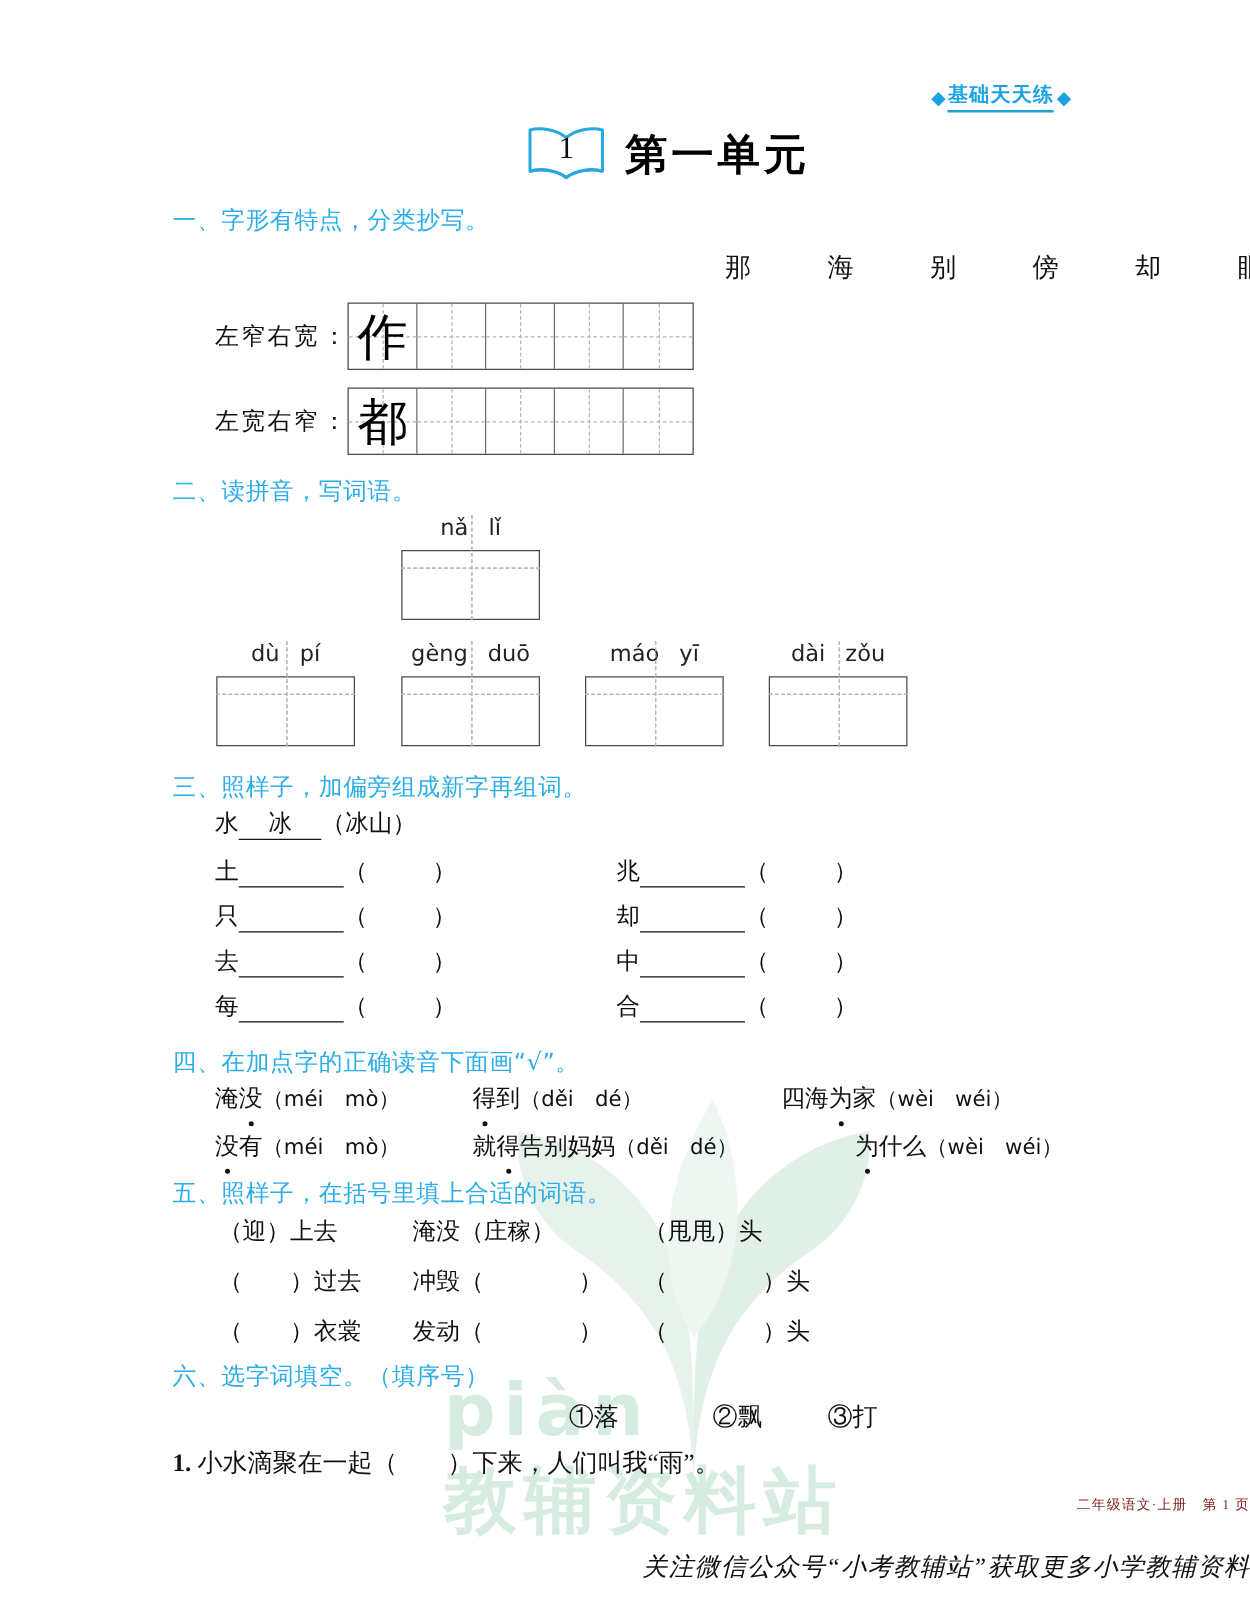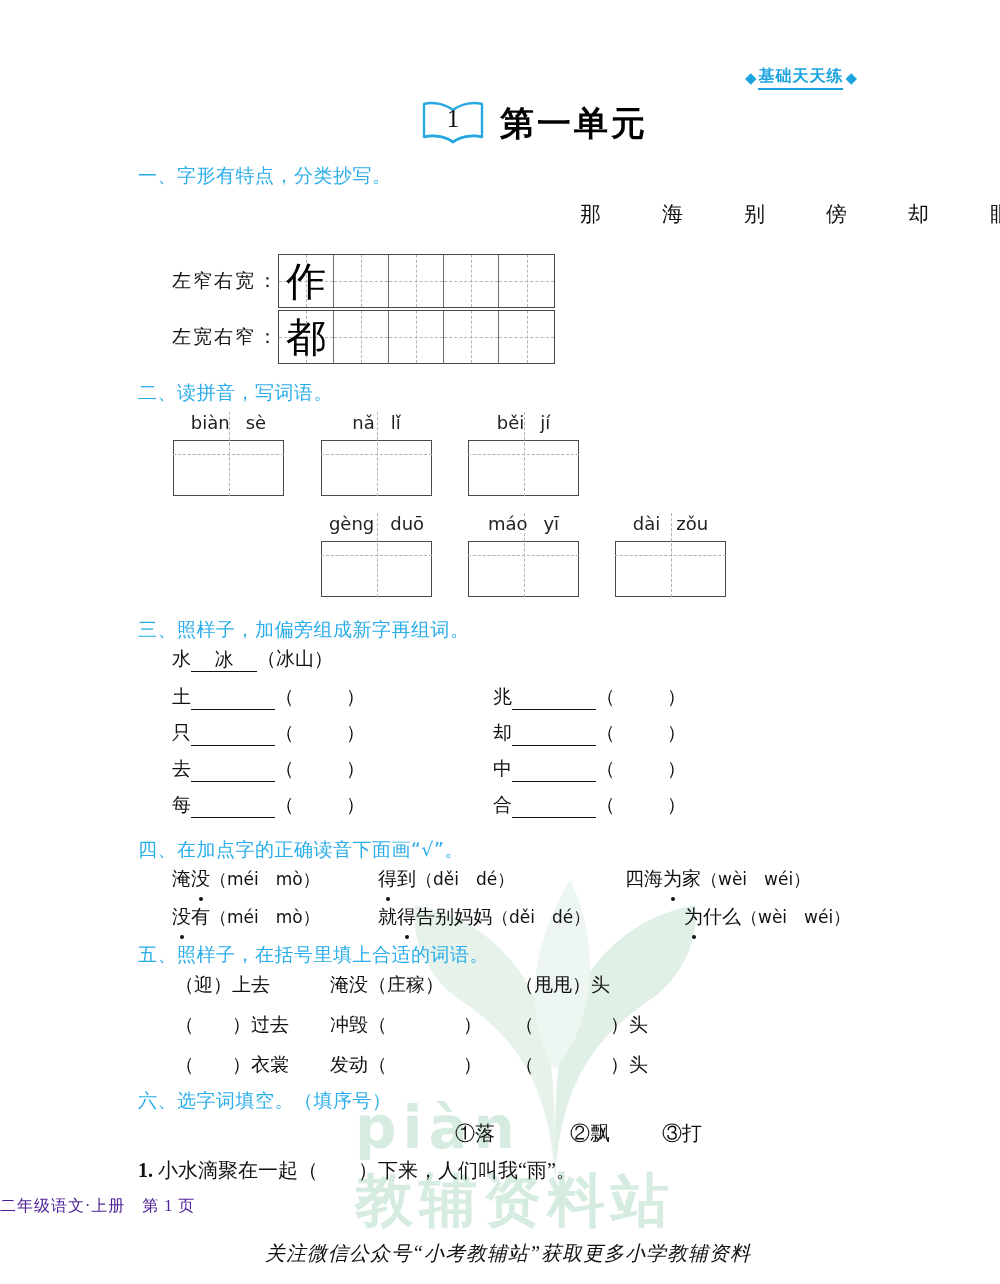--- a/index.html
+++ b/index.html
@@ -212,31 +212,31 @@
   }
   .s6-opt { display: inline-block; }
   .s6-q { position: absolute; left: 138px; top: 1157px; font-size: 20px; }
   .qnum { font-family: "Liberation Serif", "DejaVu Serif", serif; font-weight: bold; }
 
   
   .footer-page {
     position: absolute;
     left: 0; right: 0;
     top: 1196px;
-    text-align: left;
-    font-family: "Liberation Serif", "DejaVu Serif", serif;
-    font-size: 16px;
-    color: #4c1d95;
+    text-align: right;
+    font-family: "Liberation Serif", "DejaVu Serif", serif;
+    font-size: 11px;
+    color: #7f1d1d;
     letter-spacing: 1px;
   }
   .footer-promo {
     position: absolute;
     left: 16px; right: 0;
     top: 1240px;
-    text-align: center;
+    text-align: right;
     font-family: "Liberation Serif", "DejaVu Serif", serif;
     font-size: 20px;
     color: #111;
     font-style: italic;
     letter-spacing: 1px;
   }
 </style>
 </head>
 <body>
 
@@ -267,21 +267,21 @@
       </svg>
       <span class="book-num">1</span>
     </span>
     <span class="unit-label">第一单元</span>
   </div>
 
   <div class="sec-head" style="top:163px">一、字形有特点，分类抄写。</div>
 
   <div class="abs cn s1-chars">那　海　别　傍　却　眼</div>
 
-  <div class="s1-row" style="left:172px; top:254px">
+  <div class="s1-row" style="left:172px; top:242px">
     <span class="cn s1-label">左窄右宽</span>
     <span class="cn s1-colon">：</span>
     <span class="grid5">
       <span class="cell">
         <span class="grid-char cn">作</span>
       </span>
       <span class="cell"></span>
       <span class="cell"></span>
       <span class="cell"></span>
       <span class="cell"></span>
@@ -297,48 +297,39 @@
       </span>
       <span class="cell"></span>
       <span class="cell"></span>
       <span class="cell"></span>
       <span class="cell"></span>
     </span>
   </div>
 
   <div class="sec-head" style="top:380px">二、读拼音，写词语。</div>
 
-  <div class="pin-group" style="left:173px; top:412px">
-    <div class="pinyin">
-      <span>biàn</span><span class="sp"></span><span>sè</span>
-    </div>
-    <div class="grid2">
-      <span class="cell"></span>
-      <span class="cell"></span>
-    </div>
-  </div>
   <div class="pin-group" style="left:321px; top:412px">
     <div class="pinyin">
       <span>nǎ</span><span class="sp"></span><span>lǐ</span>
     </div>
     <div class="grid2">
       <span class="cell"></span>
       <span class="cell"></span>
     </div>
   </div>
-  <div class="pin-group" style="left:468px; top:412px">
+
+  <div class="pin-group" style="left:173px; top:513px">
     <div class="pinyin">
-      <span>běi</span><span class="sp"></span><span>jí</span>
+      <span>dù</span><span class="sp"></span><span>pí</span>
     </div>
     <div class="grid2">
       <span class="cell"></span>
       <span class="cell"></span>
     </div>
   </div>
-
   <div class="pin-group" style="left:321px; top:513px">
     <div class="pinyin">
       <span>gèng</span><span class="sp"></span><span>duō</span>
     </div>
     <div class="grid2">
       <span class="cell"></span>
       <span class="cell"></span>
     </div>
   </div>
   <div class="pin-group" style="left:468px; top:513px">

